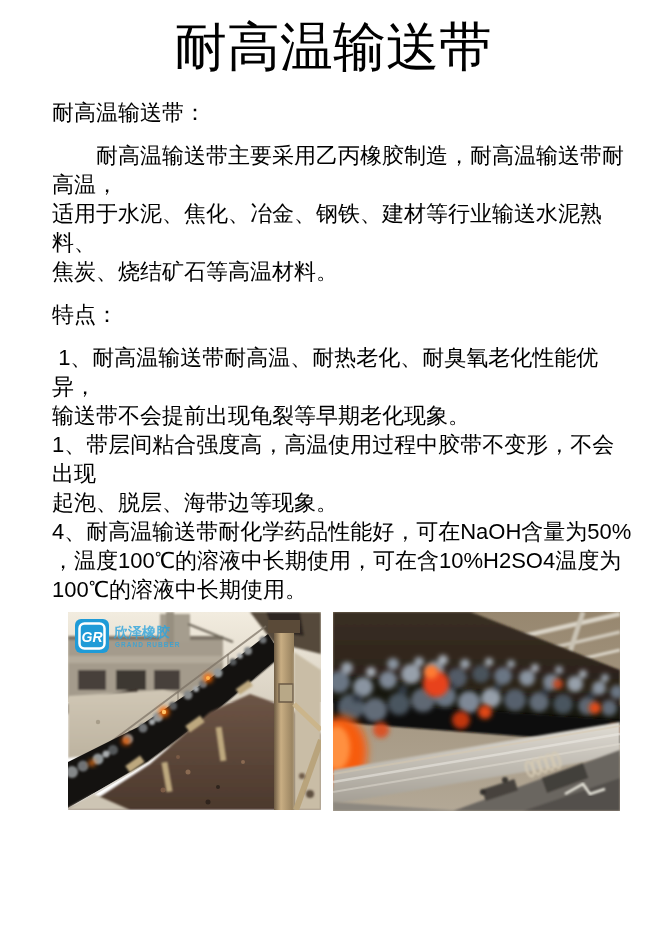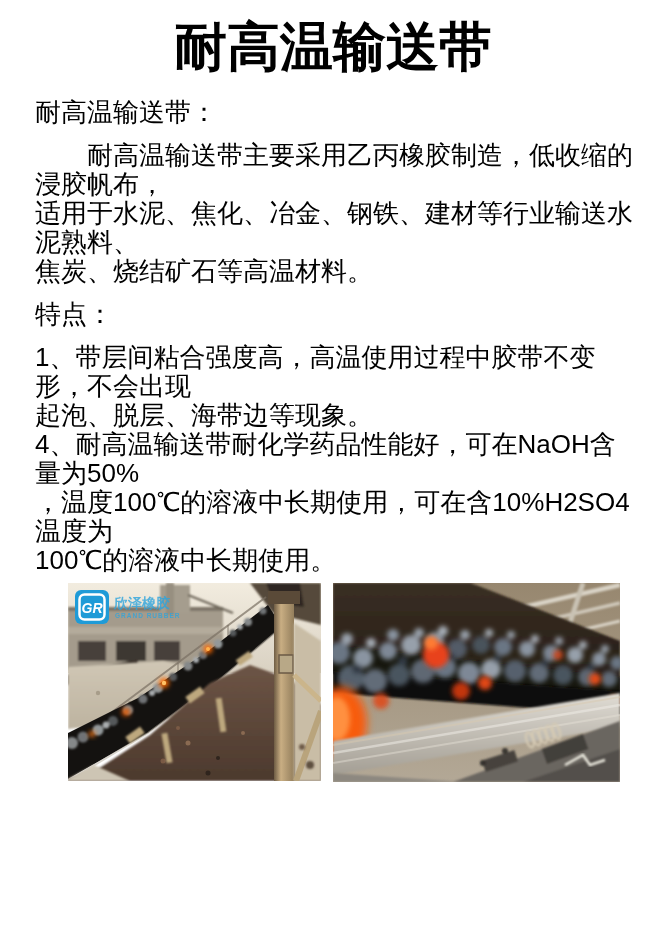--- a/index.html
+++ b/index.html
@@ -3,27 +3,27 @@
 <meta charset="utf-8">
 <style>
   html,body{margin:0;padding:0;}
   body{
     width:666px;height:930px;background:#ffffff;overflow:hidden;
     font-family:"Liberation Sans",sans-serif;color:#000;
   }
   .page{width:666px;height:930px;position:relative;}
   .page-title{
     margin:14px 0 18px 0;
-    font-size:53px;line-height:66px;font-weight:700;
+    font-size:53px;line-height:66px;font-weight:400;
     text-align:center;color:#000;letter-spacing:0px;
     white-space:nowrap;
   }
   .doc{
-    padding:0 33px 0 35px;
-    font-size:26px;line-height:29px;
+    padding:0 33px 0 52px;
+    font-size:22px;line-height:29px;
   }
   .doc p{
     margin:0 0 14px 0;
     white-space:pre-wrap;
     word-break:break-all;
   }
   .doc p.tight{margin-bottom:0;}
   .photos{
     display:flex;gap:12px;
     margin:8px 0 0 68px;
@@ -33,24 +33,26 @@
 </style>
 </head>
 <body>
 
 <div class="page">
 
   <h1 class="page-title">耐高温输送带</h1>
 
   <div class="doc">
     <p>耐高温输送带：</p>
-    <p>　　耐高温输送带主要采用乙丙橡胶制造，低收缩的浸胶帆布，
+    <p>　　耐高温输送带主要采用乙丙橡胶制造，耐高温输送带耐高温，
 适用于水泥、焦化、冶金、钢铁、建材等行业输送水泥熟料、
 焦炭、烧结矿石等高温材料。</p>
     <p>特点：</p>
+    <p class="tight"> 1、耐高温输送带耐高温、耐热老化、耐臭氧老化性能优异，
+输送带不会提前出现龟裂等早期老化现象。</p>
     <p class="tight">1、带层间粘合强度高，高温使用过程中胶带不变形，不会出现
 起泡、脱层、海带边等现象。</p>
     <p class="tight">4、耐高温输送带耐化学药品性能好，可在NaOH含量为50%
 ，温度100℃的溶液中长期使用，可在含10%H2SO4温度为
 100℃的溶液中长期使用。</p>
   </div>
 
   <div class="photos">
 
     <figure class="photo">

